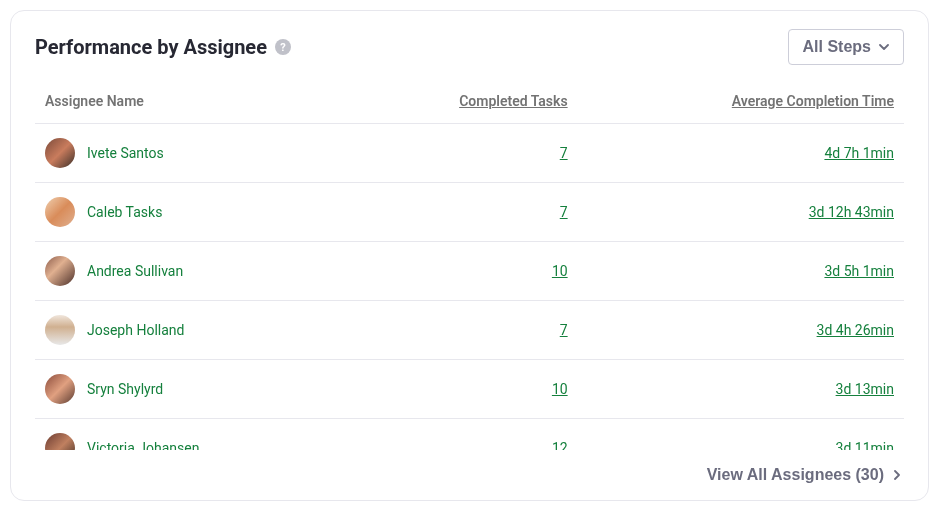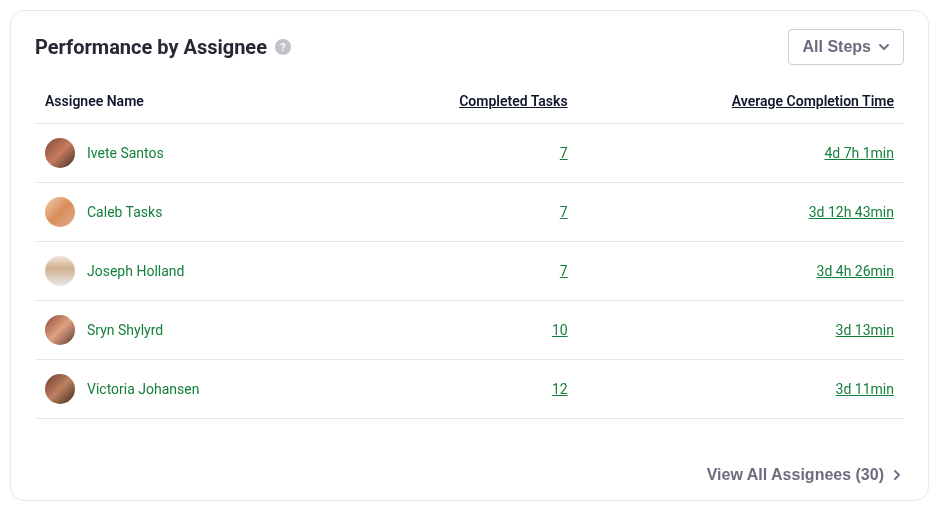--- a/index.html
+++ b/index.html
@@ -77,21 +77,21 @@
     .table-container::-webkit-scrollbar-track { background: #f1f2f5; border-radius: 4px; }
     .table-container::-webkit-scrollbar-thumb { background: #c0c1c9; border-radius: 4px; }
     table {
       width: 100%;
       border-collapse: collapse;
     }
     thead th {
       text-align: left;
       font-size: 14px;
       font-weight: 600;
-      color: #0f172a;
+      color: #737373;
       padding: 14px 10px;
       border-bottom: 1px solid #e7e7ed;
     }
     thead th.right, tbody td.right { text-align: right; text-decoration: underline; }
     tbody tr { border-bottom: 1px solid #e7e7ed; }
     tbody td {
       padding: 14px 10px;
       font-size: 14px;
       color: #15803d;
       vertical-align: middle;
@@ -177,20 +177,30 @@
                 <div class="avatar" style="background: linear-gradient(135deg, rgb(240, 208, 176) 0%, rgb(217, 140, 90) 50%, rgb(224, 176, 144) 100%);"></div>
                 <span>Caleb Tasks</span>
               </div>
             </td>
             <td class="right">7</td>
             <td class="right">3d 12h 43min</td>
           </tr>
           <tr>
             <td>
               <div class="assignee-cell">
+                <div class="avatar" style="background: linear-gradient(135deg, rgb(138, 90, 74) 0%, rgb(224, 176, 144) 40%, rgb(74, 46, 40) 100%);"></div>
+                <span>Andrea Sullivan</span>
+              </div>
+            </td>
+            <td class="right">10</td>
+            <td class="right">3d 5h 1min</td>
+          </tr>
+          <tr>
+            <td>
+              <div class="assignee-cell">
                 <div class="avatar" style="background: linear-gradient(rgb(240, 230, 220) 0%, rgb(208, 176, 144) 40%, rgb(232, 232, 232) 100%);"></div>
                 <span>Joseph Holland</span>
               </div>
             </td>
             <td class="right">7</td>
             <td class="right">3d 4h 26min</td>
           </tr>
           <tr>
             <td>
               <div class="assignee-cell">

